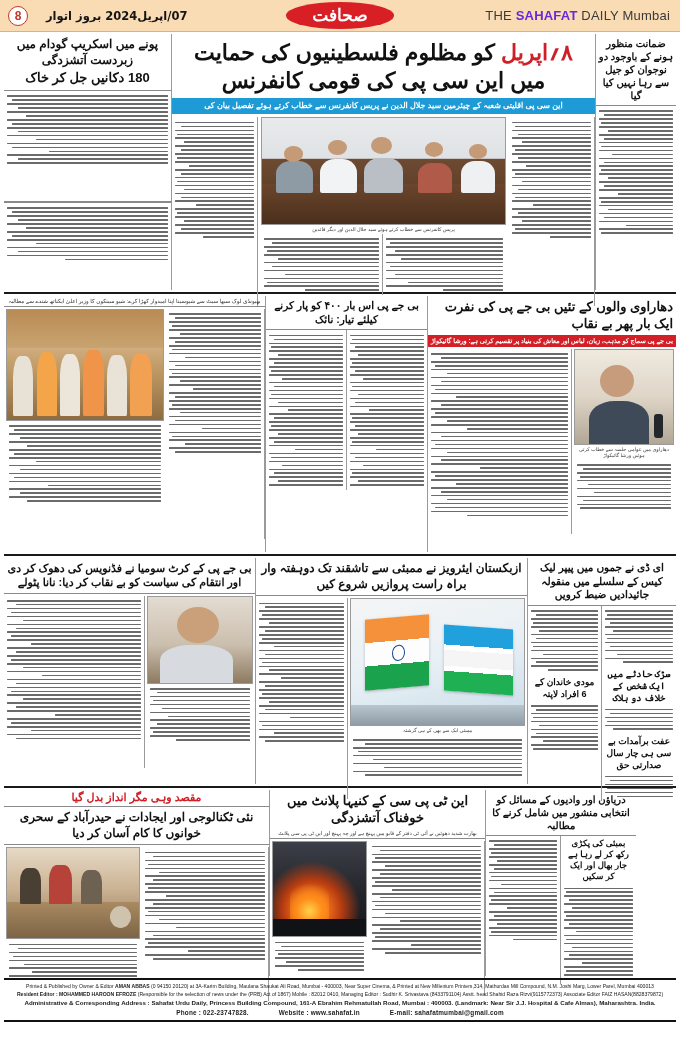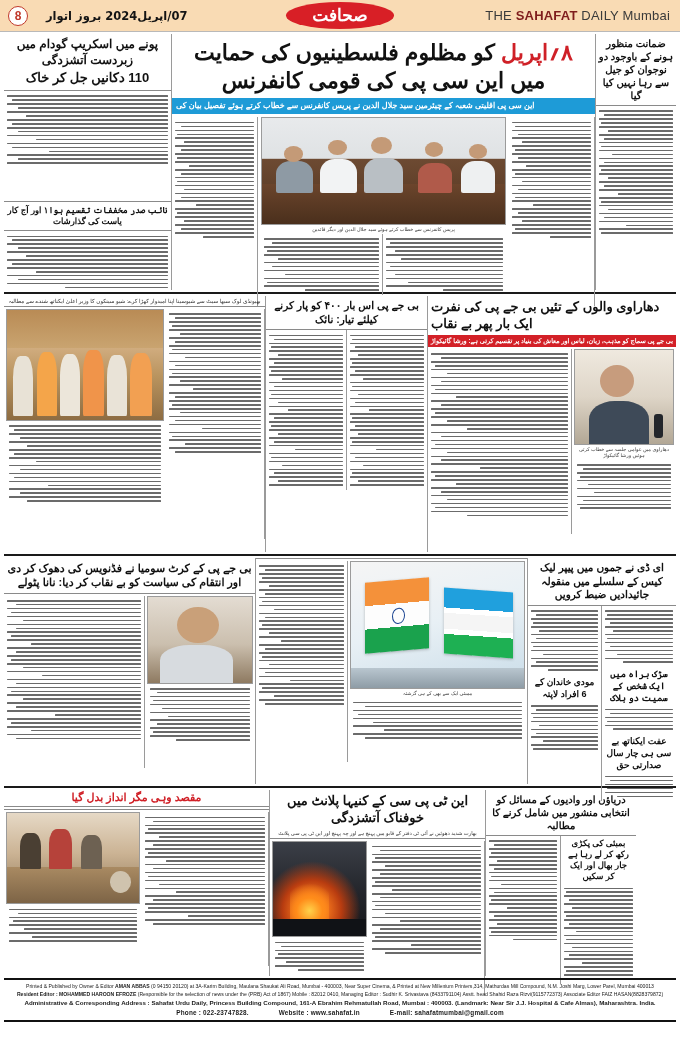--- a/index.html
+++ b/index.html
@@ -31,53 +31,53 @@
   .logo-oval {
     width: 108px; height: 27px; background: #d81f26; border-radius: 50%/50%;
     display: flex; align-items: center; justify-content: center;
     color: #fff; font-size: 17px; font-weight: bold; direction: rtl;
     letter-spacing: -.5px;
   }
   .daily-name {
     position: absolute; right: 10px; top: 8px; font-size: 13px;
     color: #3a3a3a; letter-spacing: .2px;
   }
-  .daily-name b { color: #7f1d1d; }
+  .daily-name b { color: #6d28d9; }
 
   
   .content { position: absolute; left: 4px; top: 34px; width: 672px; height: 940px; }
   .band { position: relative; width: 100%; display: flex; }
   .hr-thin { border-top: 1px solid #8a8a8a; width: 100%; }
   .hr-bold { border-top: 2px solid #1a1a1a; width: 100%; }
   .vline { border-right: 1px solid #9a9a9a; }
 
   
   .urdu {
     direction: rtl; text-align: right; color: #141414;
     font-family: "DejaVu Sans", sans-serif;
   }
   .hl-main {
     direction: rtl; text-align: center; font-weight: bold;
     color: #111; line-height: 1.25;
   }
   .hl-red { color: #cf2027; }
   .sub-bar {
-    background: #1e9bd7; color: #fff; direction: rtl; text-align: left;
+    background: #1e9bd7; color: #fff; direction: rtl; text-align: center;
     font-size: 8px; padding: 3px 4px; line-height: 1.3; font-weight: bold;
   }
   .sub-bar-red {
     background: #d32027; color: #fff; direction: rtl; text-align: center;
     font-size: 6.4px; padding: 2px 3px; line-height: 1.25; font-weight: bold;
   }
   .hl-green-band {
     background: #1d9c4c; color: #fff; direction: rtl; text-align: center;
     font-weight: bold; font-size: 14px; padding: 3px 6px; line-height: 1.3;
   }
   .hl-red-band {
-    color: #111; direction: rtl; text-align: left;
+    color: #111; direction: rtl; text-align: right;
     font-weight: bold; font-size: 13px; line-height: 1.3;
   }
   .hl-sm { direction: rtl; text-align: center; font-weight: bold; font-size: 11px; line-height: 1.3; color:#111;}
   .kicker-red {
     color: #d02027; direction: rtl; text-align: center; font-weight: bold;
     font-size: 11px; line-height: 1.3;
   }
   .byline {
     direction: rtl; text-align: right; font-size: 5.4px; color: #333;
     line-height: 1.45; padding: 1px 2px;
@@ -170,21 +170,21 @@
       <span>THE </span><b>SAHAFAT</b><span> DAILY Mumbai</span>
     </div>
   </div>
 
   <div class="content">
 
     <div class="band" style="height:256px;">
 
       <div style="width:168px;" class="vline">
         <div class="hl-sm" style="font-size:12px;padding:3px 2px 1px;">پونے میں اسکریپ گودام میں زبردست آتشزدگی</div>
-        <div class="hl-sm" style="font-size:13px;padding:1px 2px 3px;">110 دکانیں جل کر خاک</div>
+        <div class="hl-sm" style="font-size:13px;padding:1px 2px 3px;">180 دکانیں جل کر خاک</div>
         <div class="hr-thin"></div>
         <div class="body-col" style="height:110px;">
           <div class="tl w100"></div>
             <div class="tl w97 ctr"></div>
             <div class="tl w100"></div>
           <div class="tl w93 ctr"></div>
             <div class="tl w100"></div>
             <div class="tl w88 ctr"></div>
           <div class="tl w100"></div>
             <div class="tl w97 ctr"></div>
@@ -193,21 +193,20 @@
             <div class="tl w100"></div>
             <div class="tl w82 ctr"></div>
           <div class="tl w100"></div>
             <div class="tl w97 ctr"></div>
             <div class="tl w74 ctr"></div>
           <div class="tl w100"></div>
             <div class="tl w93 ctr"></div>
             <div class="tl w100"></div>
         </div>
         <div class="hr-thin"></div>
-        <div class="hl-sm" style="font-size:8.5px;padding:3px 2px;">نائب صدر مخففات تقسیم ہوا۱ اور آج کار یاست کی گذارشات</div>
         <div class="hr-thin"></div>
         <div class="body-col" style="height:86px;">
           <div class="tl w100"></div>
             <div class="tl w97 ctr"></div>
             <div class="tl w100"></div>
           <div class="tl w93 ctr"></div>
             <div class="tl w100"></div>
             <div class="tl w88 ctr"></div>
           <div class="tl w100"></div>
             <div class="tl w97 ctr"></div>
@@ -697,20 +696,21 @@
                 <div class="tl w100"></div>
                 <div class="tl w97 ctr"></div>
               <div class="tl w100"></div>
                 <div class="tl w74 ctr"></div>
             </div>
           </div>
         </div>
       </div>
 
       <div style="width:272px;" class="vline">
+        <div class="hl-sm" style="font-size:12px;padding:3px 3px;">ازبکستان ایئرویز نے ممبئی سے تاشقند تک دوہفتہ وار براہ راست پروازیں شروع کیں</div>
         <div class="hr-thin"></div>
         <div style="display:flex;padding-top:2px;">
           <div style="width:34%;" class="body-col vline">
             <div class="tl w100"></div>
               <div class="tl w93 ctr"></div>
               <div class="tl w100"></div>
             <div class="tl w97 ctr"></div>
               <div class="tl w100"></div>
               <div class="tl w88 ctr"></div>
             <div class="tl w100"></div>
@@ -810,46 +810,47 @@
               <div class="tl w100"></div>
               <div class="tl w88 ctr"></div>
             <div class="tl w100"></div>
               <div class="tl w97 ctr"></div>
               <div class="tl w100"></div>
             <div class="tl w93 ctr"></div>
               <div class="tl w100"></div>
               <div class="tl w82 ctr"></div>
             <div class="tl w100"></div>
               <div class="tl w74 ctr"></div>
-            <div class="hl-sm" style="font-size:9px;padding:4px 1px 2px;">سڑک براہ میں ایک شخص کے سمیت دو ہلاک</div>
-            <div class="tl w100"></div>
-              <div class="tl w93 ctr"></div>
-              <div class="tl w100"></div>
-            <div class="tl w97 ctr"></div>
-              <div class="tl w100"></div>
-              <div class="tl w88 ctr"></div>
-            <div class="hl-sm" style="font-size:9px;padding:4px 1px 2px;">عفت ایکناتھ بے سی ہی چار سال صدارتی حق</div>
+            <div class="hl-sm" style="font-size:9px;padding:4px 1px 2px;">سڑک حادثے میں ایک شخص کے خلاف دو ہلاک</div>
+            <div class="tl w100"></div>
+              <div class="tl w93 ctr"></div>
+              <div class="tl w100"></div>
+            <div class="tl w97 ctr"></div>
+              <div class="tl w100"></div>
+              <div class="tl w88 ctr"></div>
+            <div class="hl-sm" style="font-size:9px;padding:4px 1px 2px;">عفت برآمدات بے سی ہی چار سال صدارتی حق</div>
             <div class="tl w100"></div>
               <div class="tl w93 ctr"></div>
               <div class="tl w100"></div>
             <div class="tl w97 ctr"></div>
               <div class="tl w100"></div>
               <div class="tl w82 ctr"></div>
           </div>
         </div>
       </div>
     </div>
 
     <div class="hr-bold" style="margin:2px 0;"></div>
 
     <div class="band" style="height:186px;">
 
       <div style="width:266px;" class="vline">
         <div class="kicker-red">مقصد وہی مگر انداز بدل گیا</div>
         <div class="hr-thin" style="margin:2px 0;"></div>
+        <div class="hl-sm" style="font-size:12px;padding:1px 3px 3px;">نئی ٹکنالوجی اور ایجادات نے حیدرآباد کے سحری خوانوں کا کام آسان کر دیا</div>
         <div class="hr-thin"></div>
         <div style="display:flex;padding-top:2px;">
           <div style="width:52%;padding:0 2px;">
             <div class="photo photo-kitchen" style="height:92px;">
               <div style="position:absolute;left:0;bottom:0;width:100%;height:40%;background:linear-gradient(180deg,#a98a62,#7d6446);"></div>
               <div style="position:absolute;left:10%;top:22%;width:16%;height:40%;background:#4a3f33;border-radius:36% 36% 4% 4%;"></div>
               <div style="position:absolute;left:32%;top:18%;width:17%;height:44%;background:#b6423a;border-radius:36% 36% 4% 4%;"></div>
               <div style="position:absolute;left:56%;top:24%;width:16%;height:38%;background:#6d6152;border-radius:36% 36% 4% 4%;"></div>
               <div style="position:absolute;right:6%;bottom:12%;width:16%;height:24%;background:#cfc3ae;border-radius:50%;"></div>
             </div>

